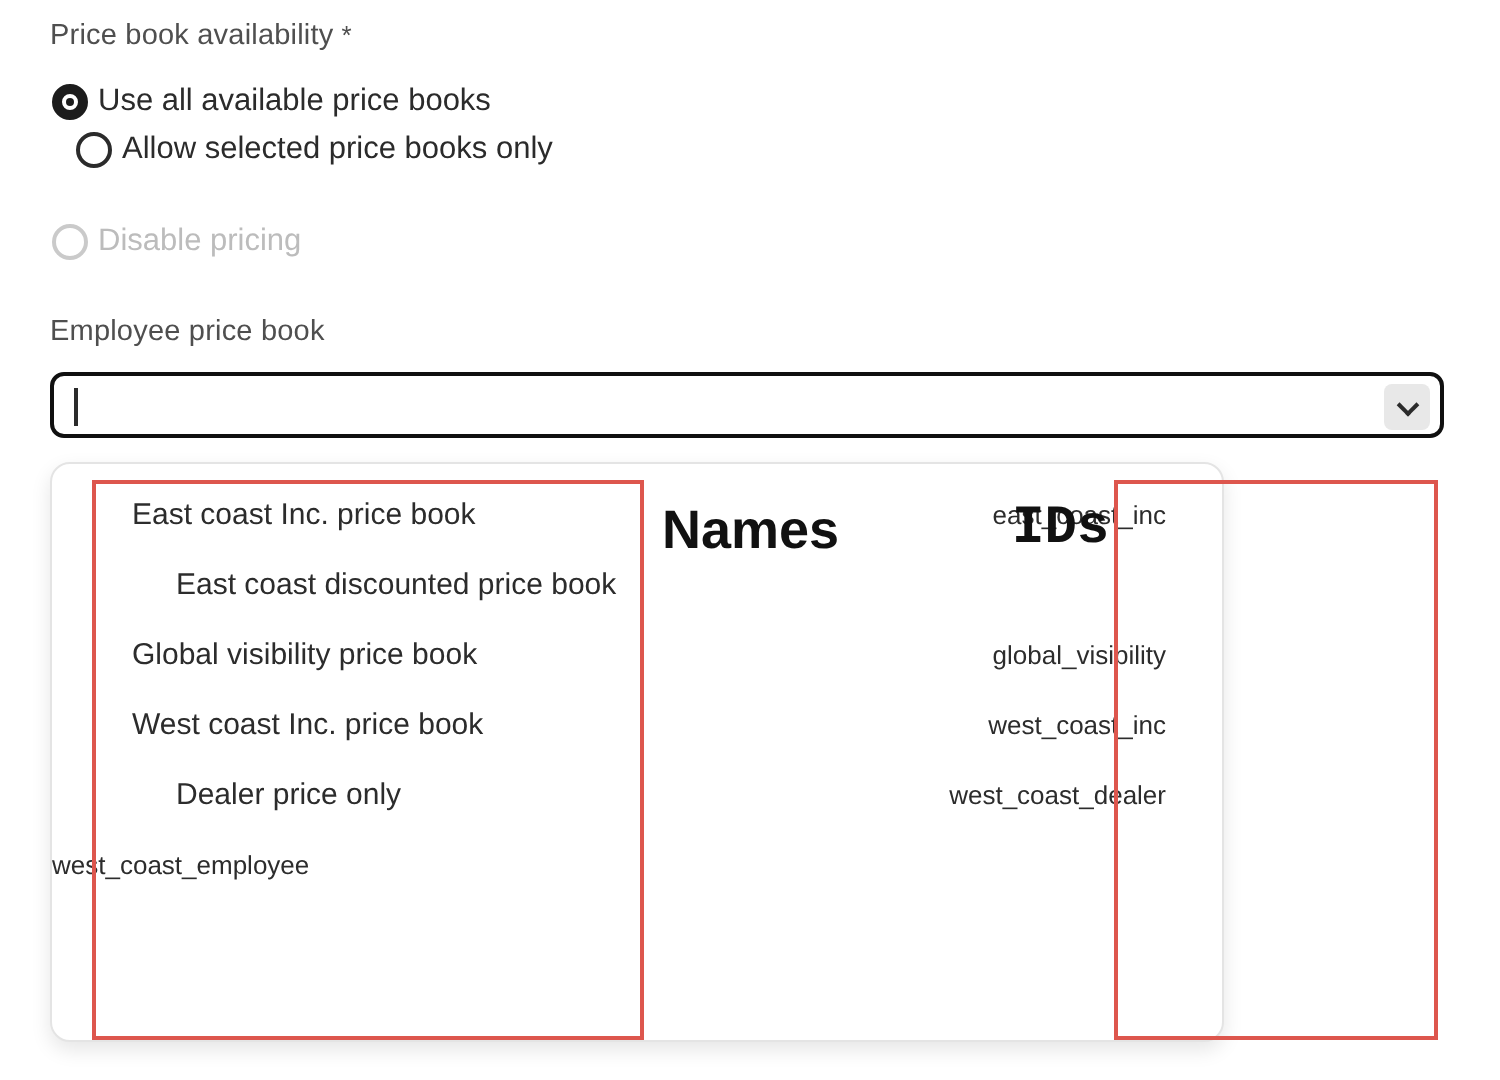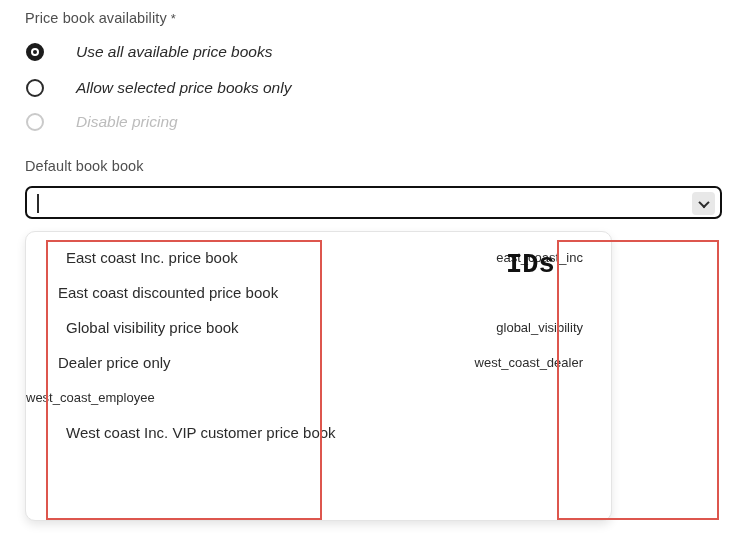--- a/index.html
+++ b/index.html
@@ -23,27 +23,26 @@
   }
   .field-label .asterisk { margin-left: 4px; font-size: 13px; color: #4f4f4f; }
   #availability-label { top: 10px; }
   #default-label { top: 158px; }
 
   
   .radio-row {
     position: absolute;
     left: 26px;
     display: flex;
-    align-items: center;
-    gap: 32px;
+    align-items: flex-start;
+    gap: 5px;
     height: 20px;
-    font-style: italic;
   }
   .radio-row.r0 { top: 42px; }
-  .radio-row.r1 { top: 78px; }
+  .radio-row.r1 { top: 66px; margin-left: 12px; }
   .radio-row.r2 { top: 112px; }
   .radio-circle {
     width: 18px; height: 18px;
     border-radius: 50%;
     flex: 0 0 18px;
     display: flex; align-items: center; justify-content: center;
     background: #fff;
   }
   .radio-circle.selected { border: 5px solid #1c1c1c; }
   .radio-circle.selected .dot { width: 4px; height: 4px; border-radius: 50%; background: #1c1c1c; }
@@ -103,21 +102,21 @@
     align-items: center;
     justify-content: space-between;
     cursor: pointer;
   }
   .item-name {
     margin-left: 40px;
     font-size: 15px;
     color: #2c2c2c;
     white-space: nowrap;
   }
-  .item-name.indented { margin-left: 32px; }
+  .item-name.indented { margin-left: 62px; }
   .item-id {
     margin-right: 28px;
     font-size: 13px;
     color: #2c2c2c;
     white-space: nowrap;
   }
 
   .col-heading {
     position: absolute;
     top: 18px;
@@ -156,21 +155,21 @@
   </div>
   <div class="radio-row r1">
     <span class="radio-circle unselected"></span>
     <span class="radio-label">Allow selected price books only</span>
   </div>
   <div class="radio-row r2">
     <span class="radio-circle disabled"></span>
     <span class="radio-label">Disable pricing</span>
   </div>
 
-  <div class="field-label" id="default-label">Default book book</div>
+  <div class="field-label" id="default-label">Employee price book</div>
 
   <div class="combobox">
     <span class="text-caret"></span>
     <span></span>
     <div class="combo-button">
       <span class="chevron"></span>
     </div>
   </div>
 
   <div class="popover">
@@ -180,30 +179,34 @@
           <span class="item-id">east_coast_inc</span>
         </div>
         <div class="list-row">
           <span class="item-name indented">East coast discounted price book</span>
         </div>
         <div class="list-row">
           <span class="item-name">Global visibility price book</span>
           <span class="item-id">global_visibility</span>
         </div>
         <div class="list-row">
+          <span class="item-name">West coast Inc. price book</span>
+          <span class="item-id">west_coast_inc</span>
+        </div>
+        <div class="list-row">
           <span class="item-name indented">Dealer price only</span>
           <span class="item-id">west_coast_dealer</span>
         </div>
         <div class="list-row">
           <span class="item-id">west_coast_employee</span>
         </div>
         <div class="list-row">
-          <span class="item-name">West coast Inc. VIP customer price book</span>
         </div>
       </div>
 
+    <div class="col-heading" id="names-heading">Names</div>
     <div class="col-heading" id="ids-heading">IDs</div>
 
     <div class="annotation-box names"></div>
     <div class="annotation-box ids"></div>
   </div>
 
 </div>
 
 </body></html>

